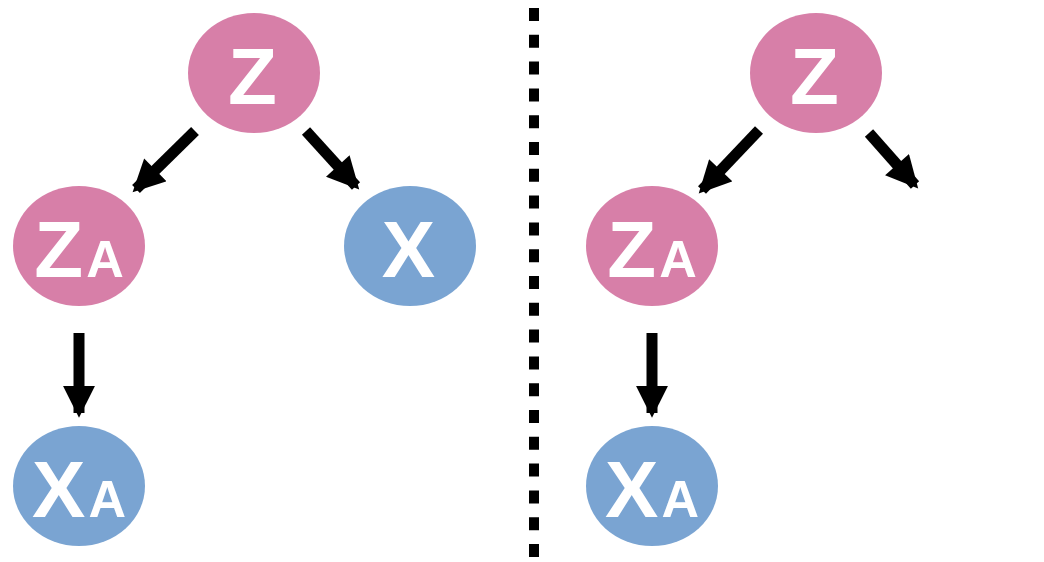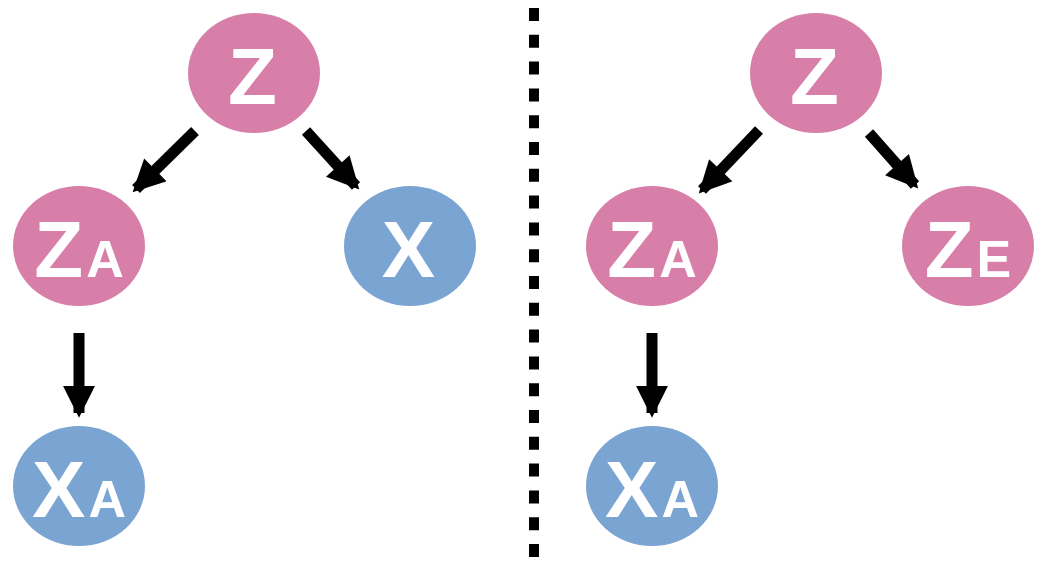--- a/index.html
+++ b/index.html
@@ -85,21 +85,18 @@
   </div>
 
   <div class="node latent" style="left:750px; top:13px;">
     <span class="label"><span class="main">z</span><span class="sub"></span></span>
   </div>
 
   <div class="node latent" style="left:586px; top:186px;">
     <span class="label"><span class="main">z</span><span class="sub">A</span></span>
   </div>
 
-  <div class="node latent" style="left:902px; top:186px;">
-    <span class="label"><span class="main">z</span><span class="sub">E</span></span>
-  </div>
 
   <div class="node observed" style="left:586px; top:426px;">
     <span class="label"><span class="main">x</span><span class="sub">A</span></span>
   </div>
 
 </div>
 
 </body></html>

